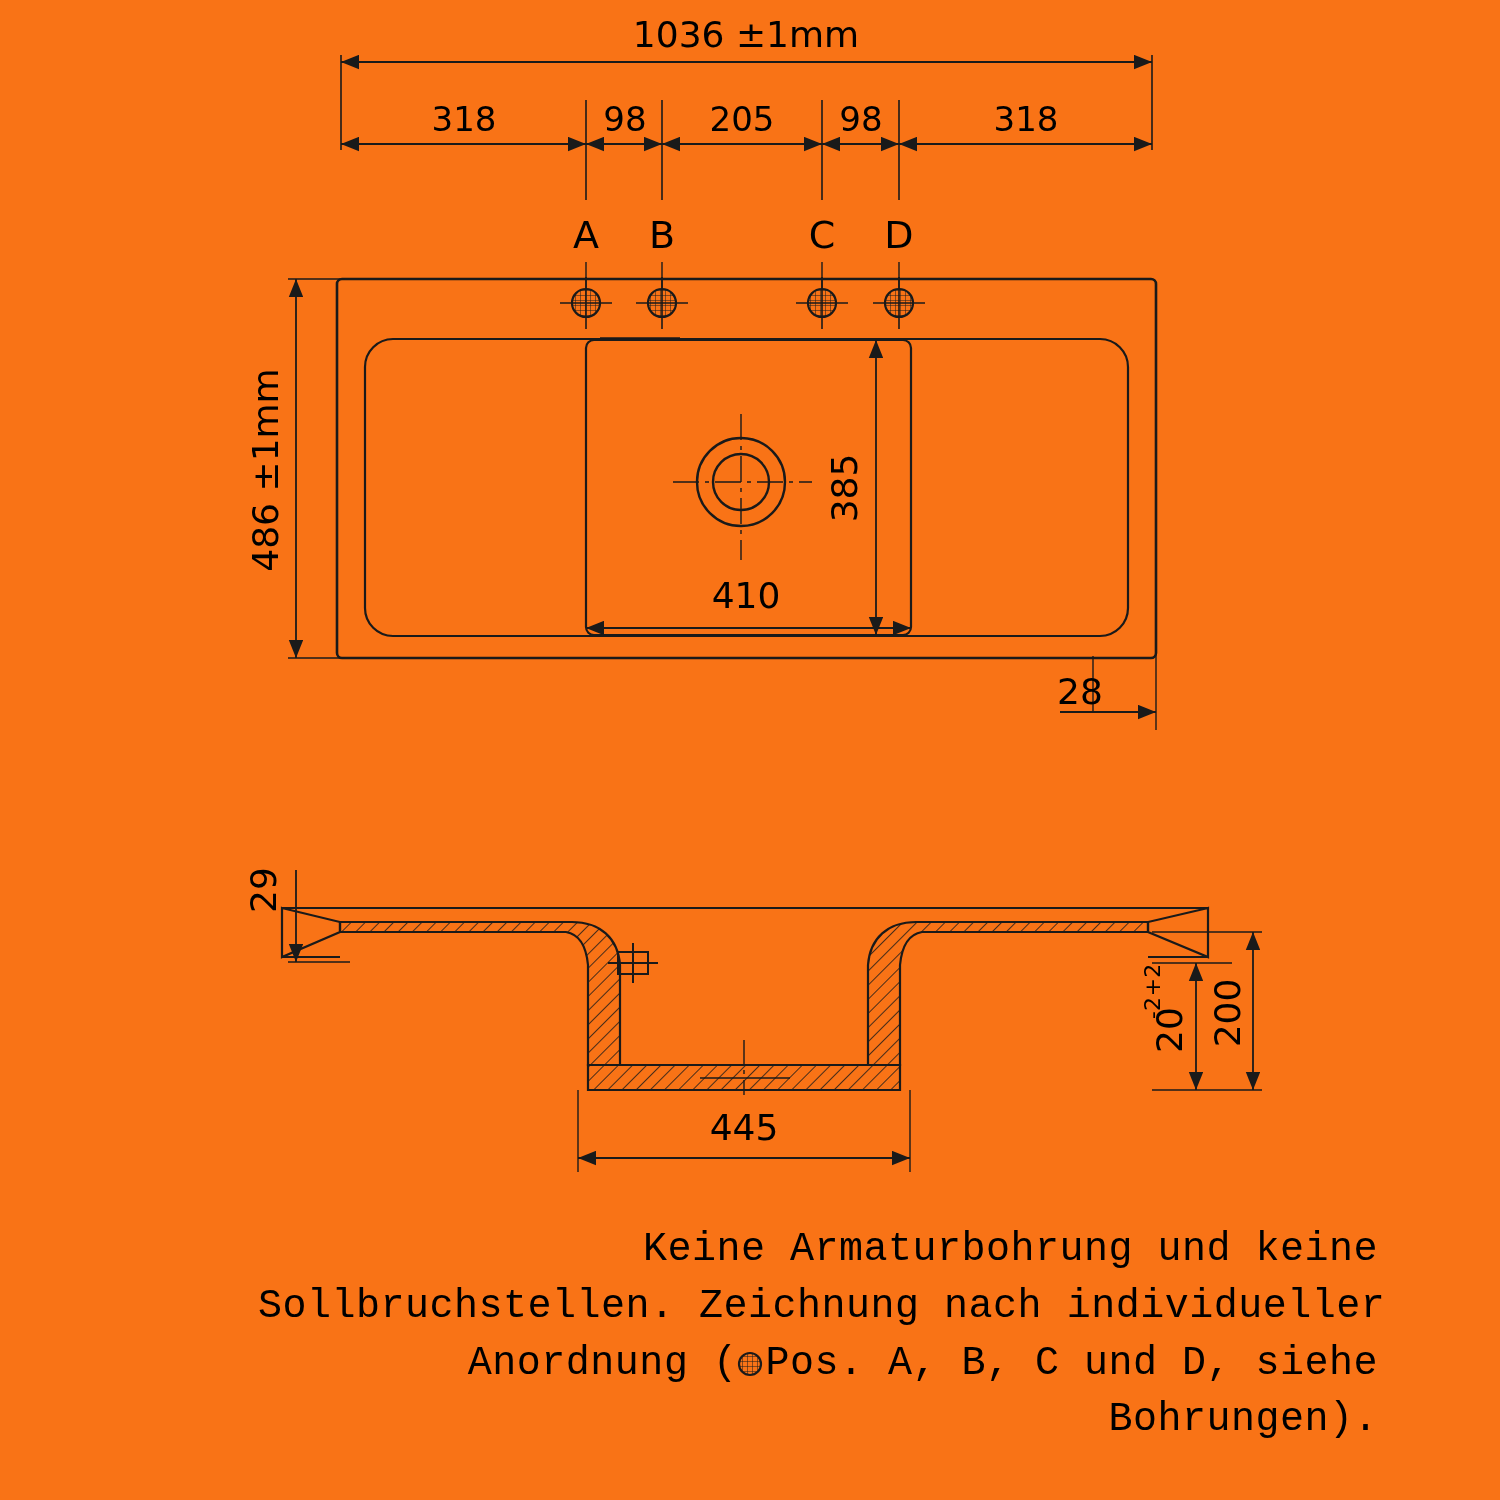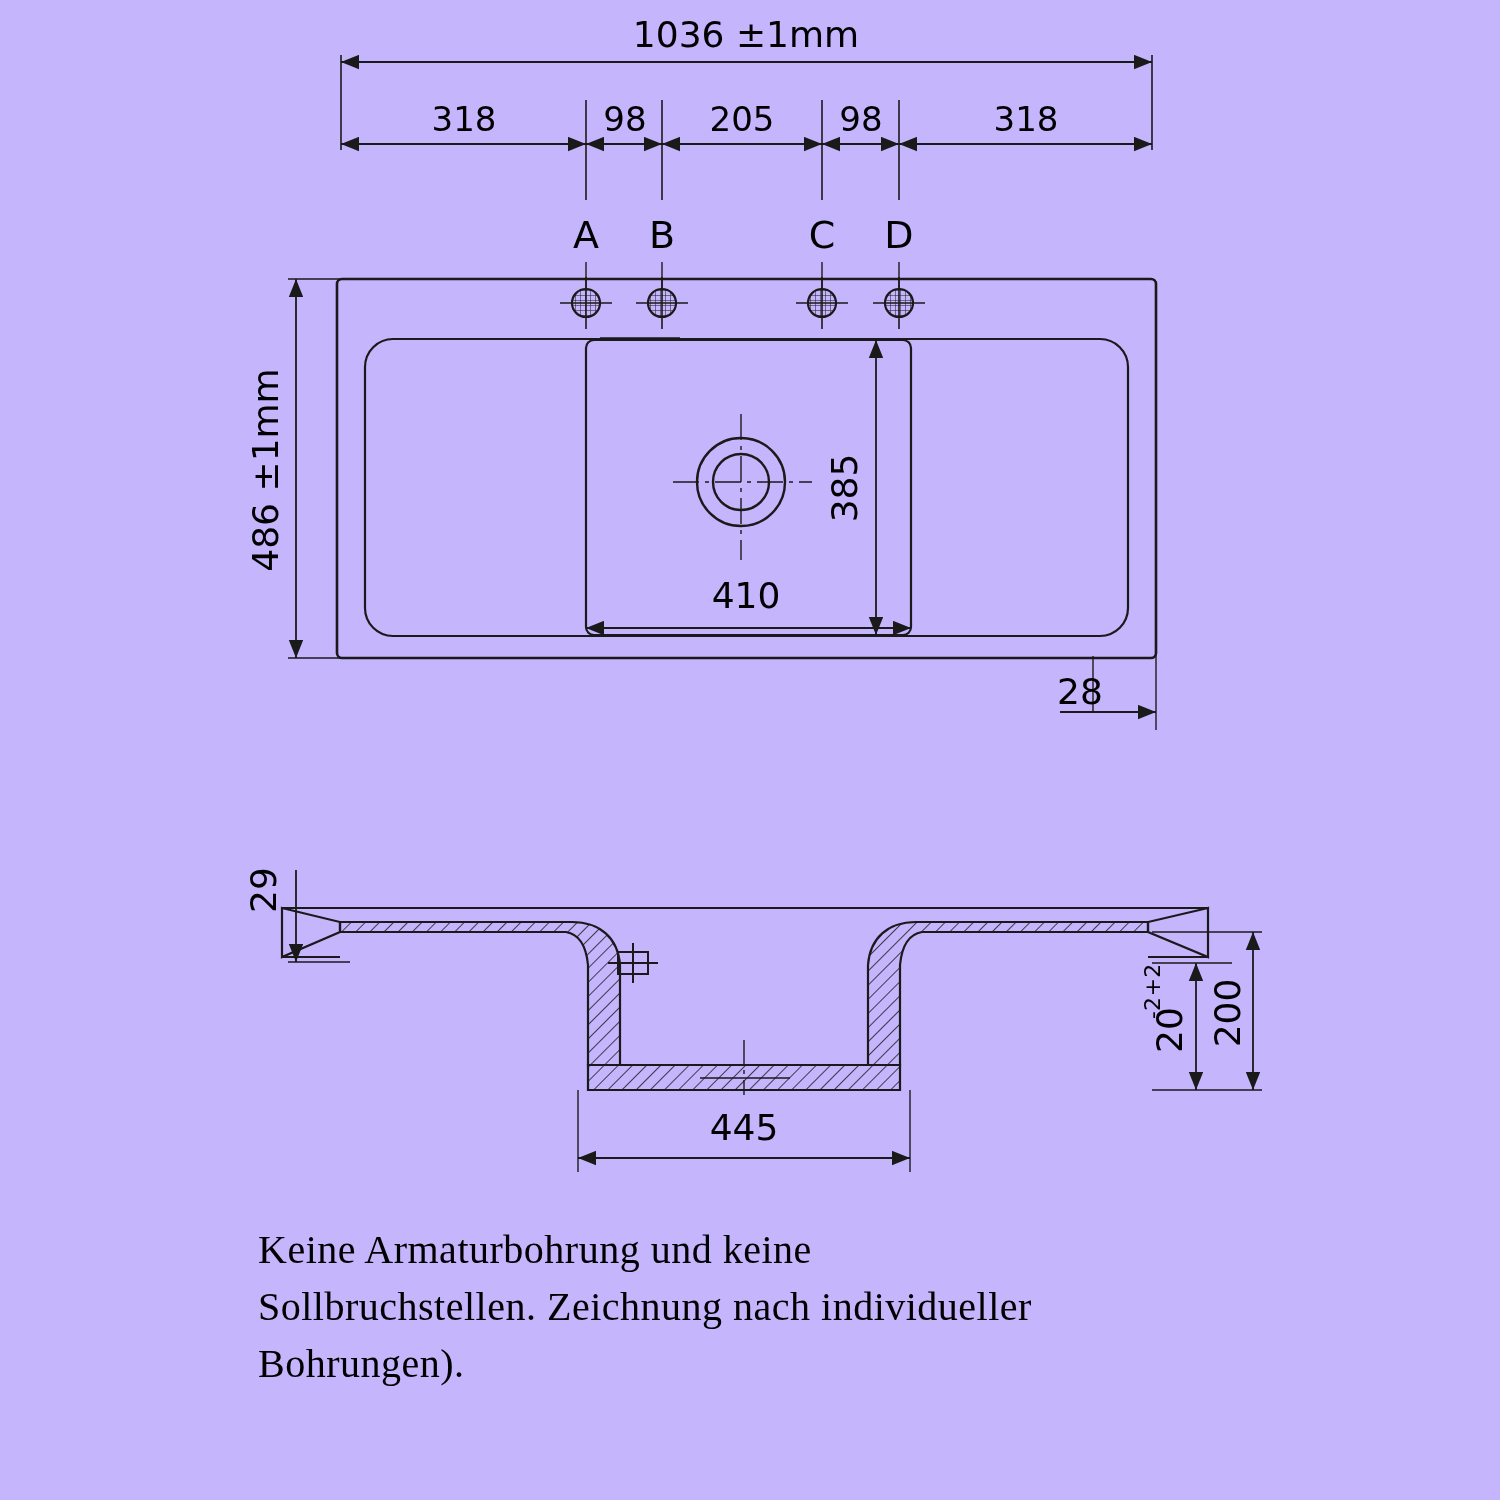--- a/index.html
+++ b/index.html
@@ -10,39 +10,40 @@
   body {
     width: 1500px;
     height: 1500px;
     overflow: hidden;
     font-family: "DejaVu Sans", sans-serif;
   }
   #sheet {
     position: relative;
     width: 1500px;
     height: 1500px;
-    background: #c4b5fd;
+    background: #f97316;
   }
   svg#drawing {
     position: absolute;
     left: 0;
     top: 0;
     width: 1500px;
     height: 1500px;
   }
   .note-block {
     position: absolute;
     left: 258px;
     top: 1222px;
     width: 1120px;
-    font-family: Liberation Serif, serif;
+    font-family: Liberation Mono, monospace;
     font-size: 40px;
     line-height: 1.42;
     color: #000000;
     letter-spacing: 0.5px;
+    text-align: right;
   }
   .note-line {
     white-space: pre;
   }
   .note-inline-icon {
     display: inline-block;
     vertical-align: -3px;
     width: 26px;
     height: 26px;
     margin: 0 2px 0 0;
@@ -241,16 +242,19 @@
         <text x="1160" y="1008" text-anchor="middle" font-size="22" transform="rotate(-90 1160 1008)">-2</text>
 
         <text x="1240" y="1013" text-anchor="middle" font-size="36" transform="rotate(-90 1240 1013)">200</text>
       </g>
     </g>
   </svg>
 
   <div class="note-block">
     <div class="note-line">Keine Armaturbohrung und keine</div>
     <div class="note-line">Sollbruchstellen. Zeichnung nach individueller</div>
+    <div class="note-line"><span>Anordnung (</span><svg class="note-inline-icon" viewBox="0 0 26 26">
+          <circle cx="13" cy="13" r="11" fill="url(#crosshatch)" stroke="#1a1a1a" stroke-width="2.2"></circle>
+        </svg><span>Pos. A, B, C und D, siehe</span></div>
     <div class="note-line">Bohrungen).</div>
   </div>
 
 </div>
 
 </body></html>

